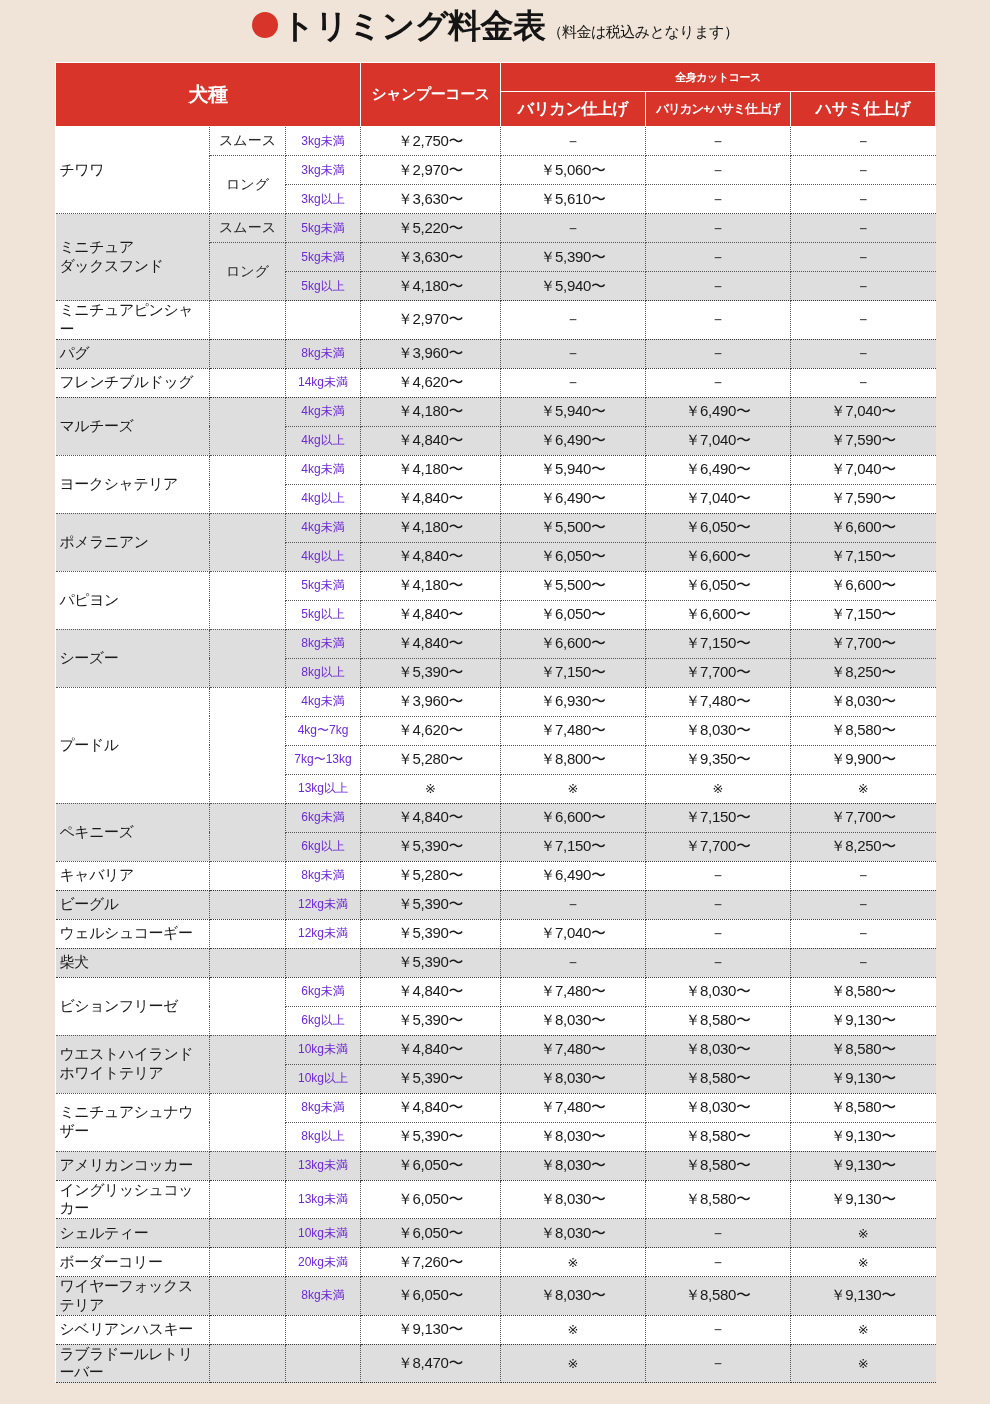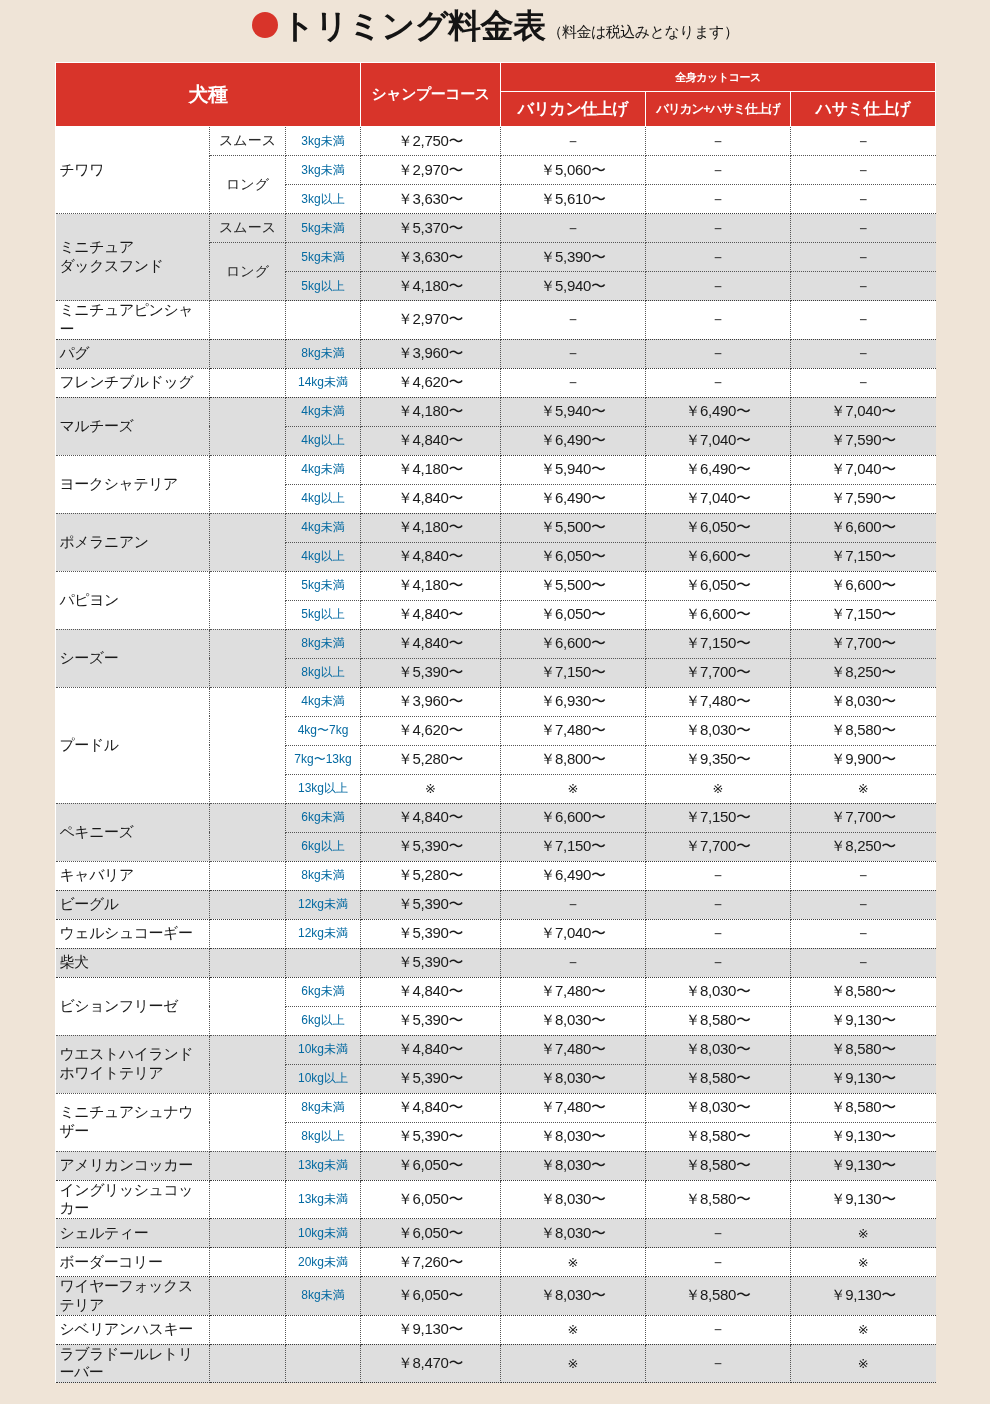--- a/index.html
+++ b/index.html
@@ -66,21 +66,21 @@
     font-size:15px;
     box-sizing:border-box;
   }
   tbody tr td:last-child{border-right:none;}
   tbody td.breed{
     text-align:left;font-size:15px;
     border-right:1px dotted #555;letter-spacing:-0.5px;
     line-height:1.25;
   }
   tbody td.coat{font-size:14px;color:#2a2a2a;}
-  tbody td.weight{font-size:12px;color:#0369a1;}
+  tbody td.weight{font-size:12px;color:#6d28d9;}
   tbody td.price{font-size:15px;font-weight:normal;letter-spacing:-0.3px;}
   tbody td.dash{font-size:15px;}
   tbody td.kome{font-size:13px;}
 
   tbody tr.shaded td{background:#dedede;}
   tbody tr.plain td{background:#ffffff;}
 
   
   tbody tr.group-end td{border-bottom:1px dotted #3a3a3a;}
 </style>
@@ -142,21 +142,21 @@
             <td class="weight">3kg以上</td>
             <td class="price">￥3,630〜</td>
             <td class="price">￥5,610〜</td>
             <td class="dash">－</td>
             <td class="dash">－</td>
           </tr>
           <tr class="shaded">
             <td class="breed" rowspan="3">ミニチュア<br>ダックスフンド</td>
             <td class="coat" rowspan="1">スムース</td>
             <td class="weight">5kg未満</td>
-            <td class="price">￥5,370〜</td>
+            <td class="price">￥5,220〜</td>
             <td class="dash">－</td>
             <td class="dash">－</td>
             <td class="dash">－</td>
           </tr>
           <tr class="shaded">
             <td class="coat" rowspan="2">ロング</td>
             <td class="weight">5kg未満</td>
             <td class="price">￥3,630〜</td>
             <td class="price">￥5,390〜</td>
             <td class="dash">－</td>

